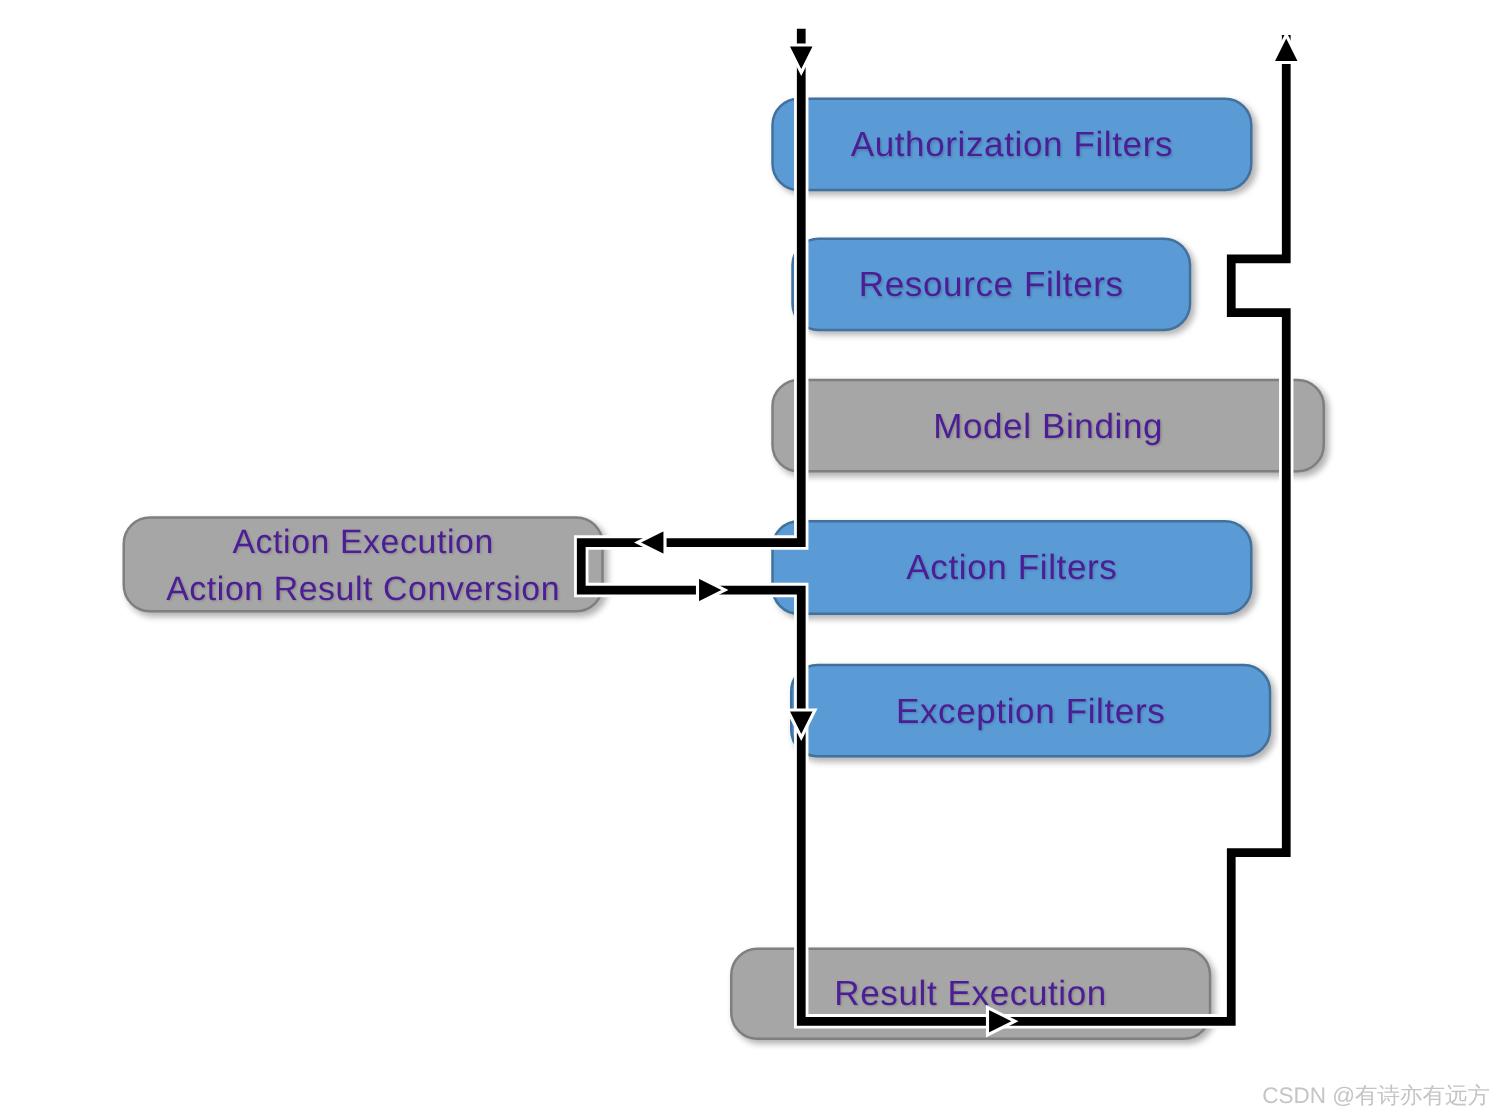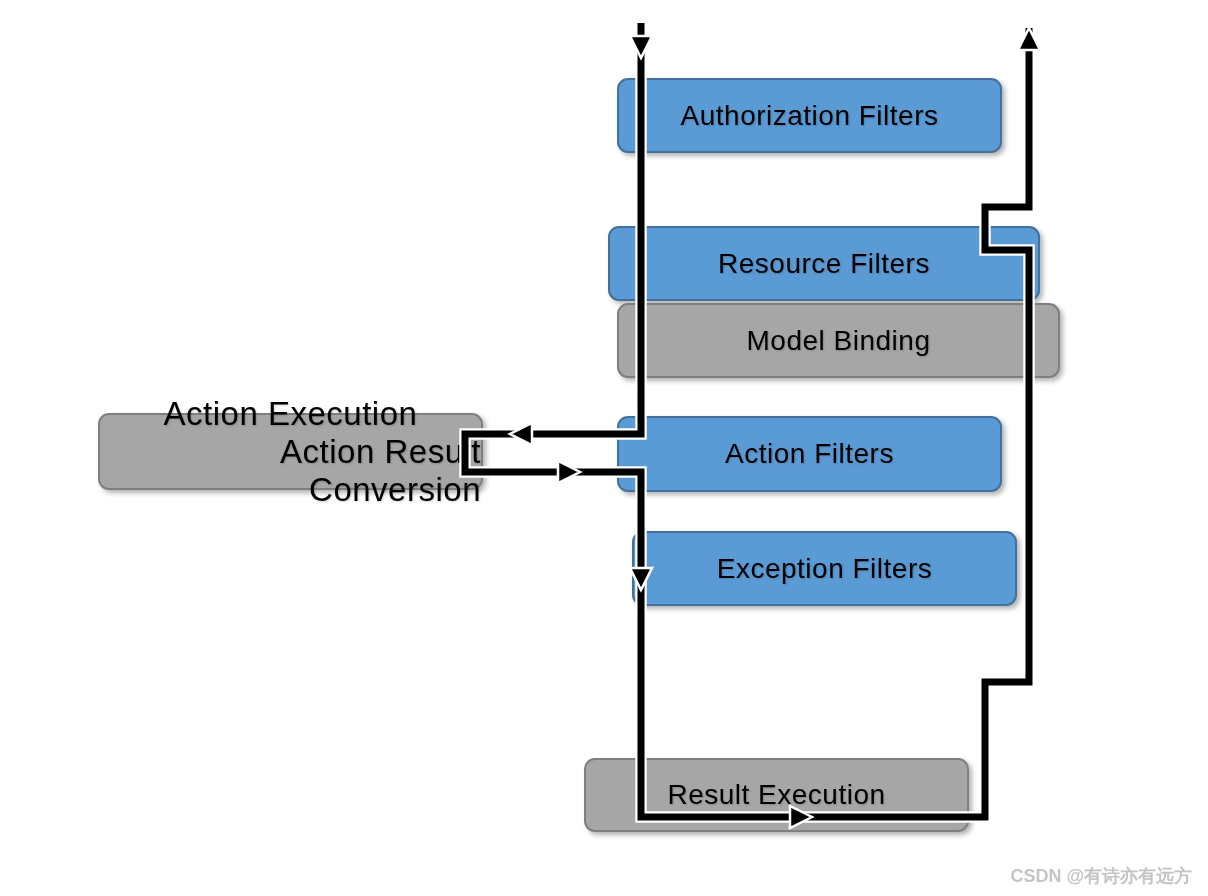--- a/index.html
+++ b/index.html
@@ -7,55 +7,54 @@
     position:relative;
     width:1208px;height:896px;
     background:#ffffff;
     font-family:"Liberation Sans",sans-serif;
     overflow:hidden;
   }
   #boxes-layer{position:absolute;inset:0;z-index:1;}
   .box{
     position:absolute;
     box-sizing:border-box;
-    border-radius:11px;
+    border-radius:22px;
     display:flex;
     align-items:center;
     justify-content:center;
-    text-align:right;
-    color:#000000;
+    text-align:left;
+    color:#4c1d95;
     font-size:28px;
     letter-spacing:0.5px;
     box-shadow:3px 3px 5px rgba(0,0,0,0.30);
     text-shadow:1px 1px 2px rgba(0,0,0,0.18);
   }
   .box.filter{background:#5B9BD5;border:2px solid #41719C;}
   .box.stage{background:#A6A6A6;border:2px solid #7F7F7F;}
-  .box.multiline{flex-direction:column;line-height:38px;font-size:33px;}
+  .box.multiline{flex-direction:column;line-height:38px;font-size:27px;}
   #flow-svg{
     position:absolute;left:0;top:0;width:1208px;height:896px;
     z-index:5;pointer-events:none;
   }
   #watermark{
     position:absolute;
     right:16px;bottom:8px;
     z-index:2;
     color:#c5c5c5;
     font-size:18px;
     white-space:nowrap;
-    font-weight:bold;
   }
 </style>
 </head>
 <body>
 
 <div id="canvas">
   <div id="boxes-layer">
       <div class="box filter" style="left: 617px; top: 78px; width: 385px; height: 75px;">Authorization Filters</div>
-      <div class="box filter" style="left: 608px; top: 190px; width: 432px; height: 75px; margin-top: 36px;">Resource Filters</div>
+      <div class="box filter" style="left: 633px; top: 190px; width: 320px; height: 75px;">Resource Filters</div>
       <div class="box stage" style="left: 617px; top: 303px; width: 443px; height: 75px;">Model Binding</div>
       <div class="box filter" style="left: 617px; top: 416px; width: 385px; height: 76px;">Action Filters</div>
       <div class="box filter" style="left: 632px; top: 531px; width: 385px; height: 75px;">Exception Filters</div>
       <div class="box stage" style="left: 584px; top: 758px; width: 385px; height: 74px;">Result Execution</div>
       <div class="box stage multiline" style="left: 98px; top: 413px; width: 385px; height: 77px;">
         <div>Action Execution</div>
         <div>Action Result Conversion</div>
       </div>
     </div>
   <svg id="flow-svg" xmlns="http://www.w3.org/2000/svg" viewBox="0 0 1208 896">

